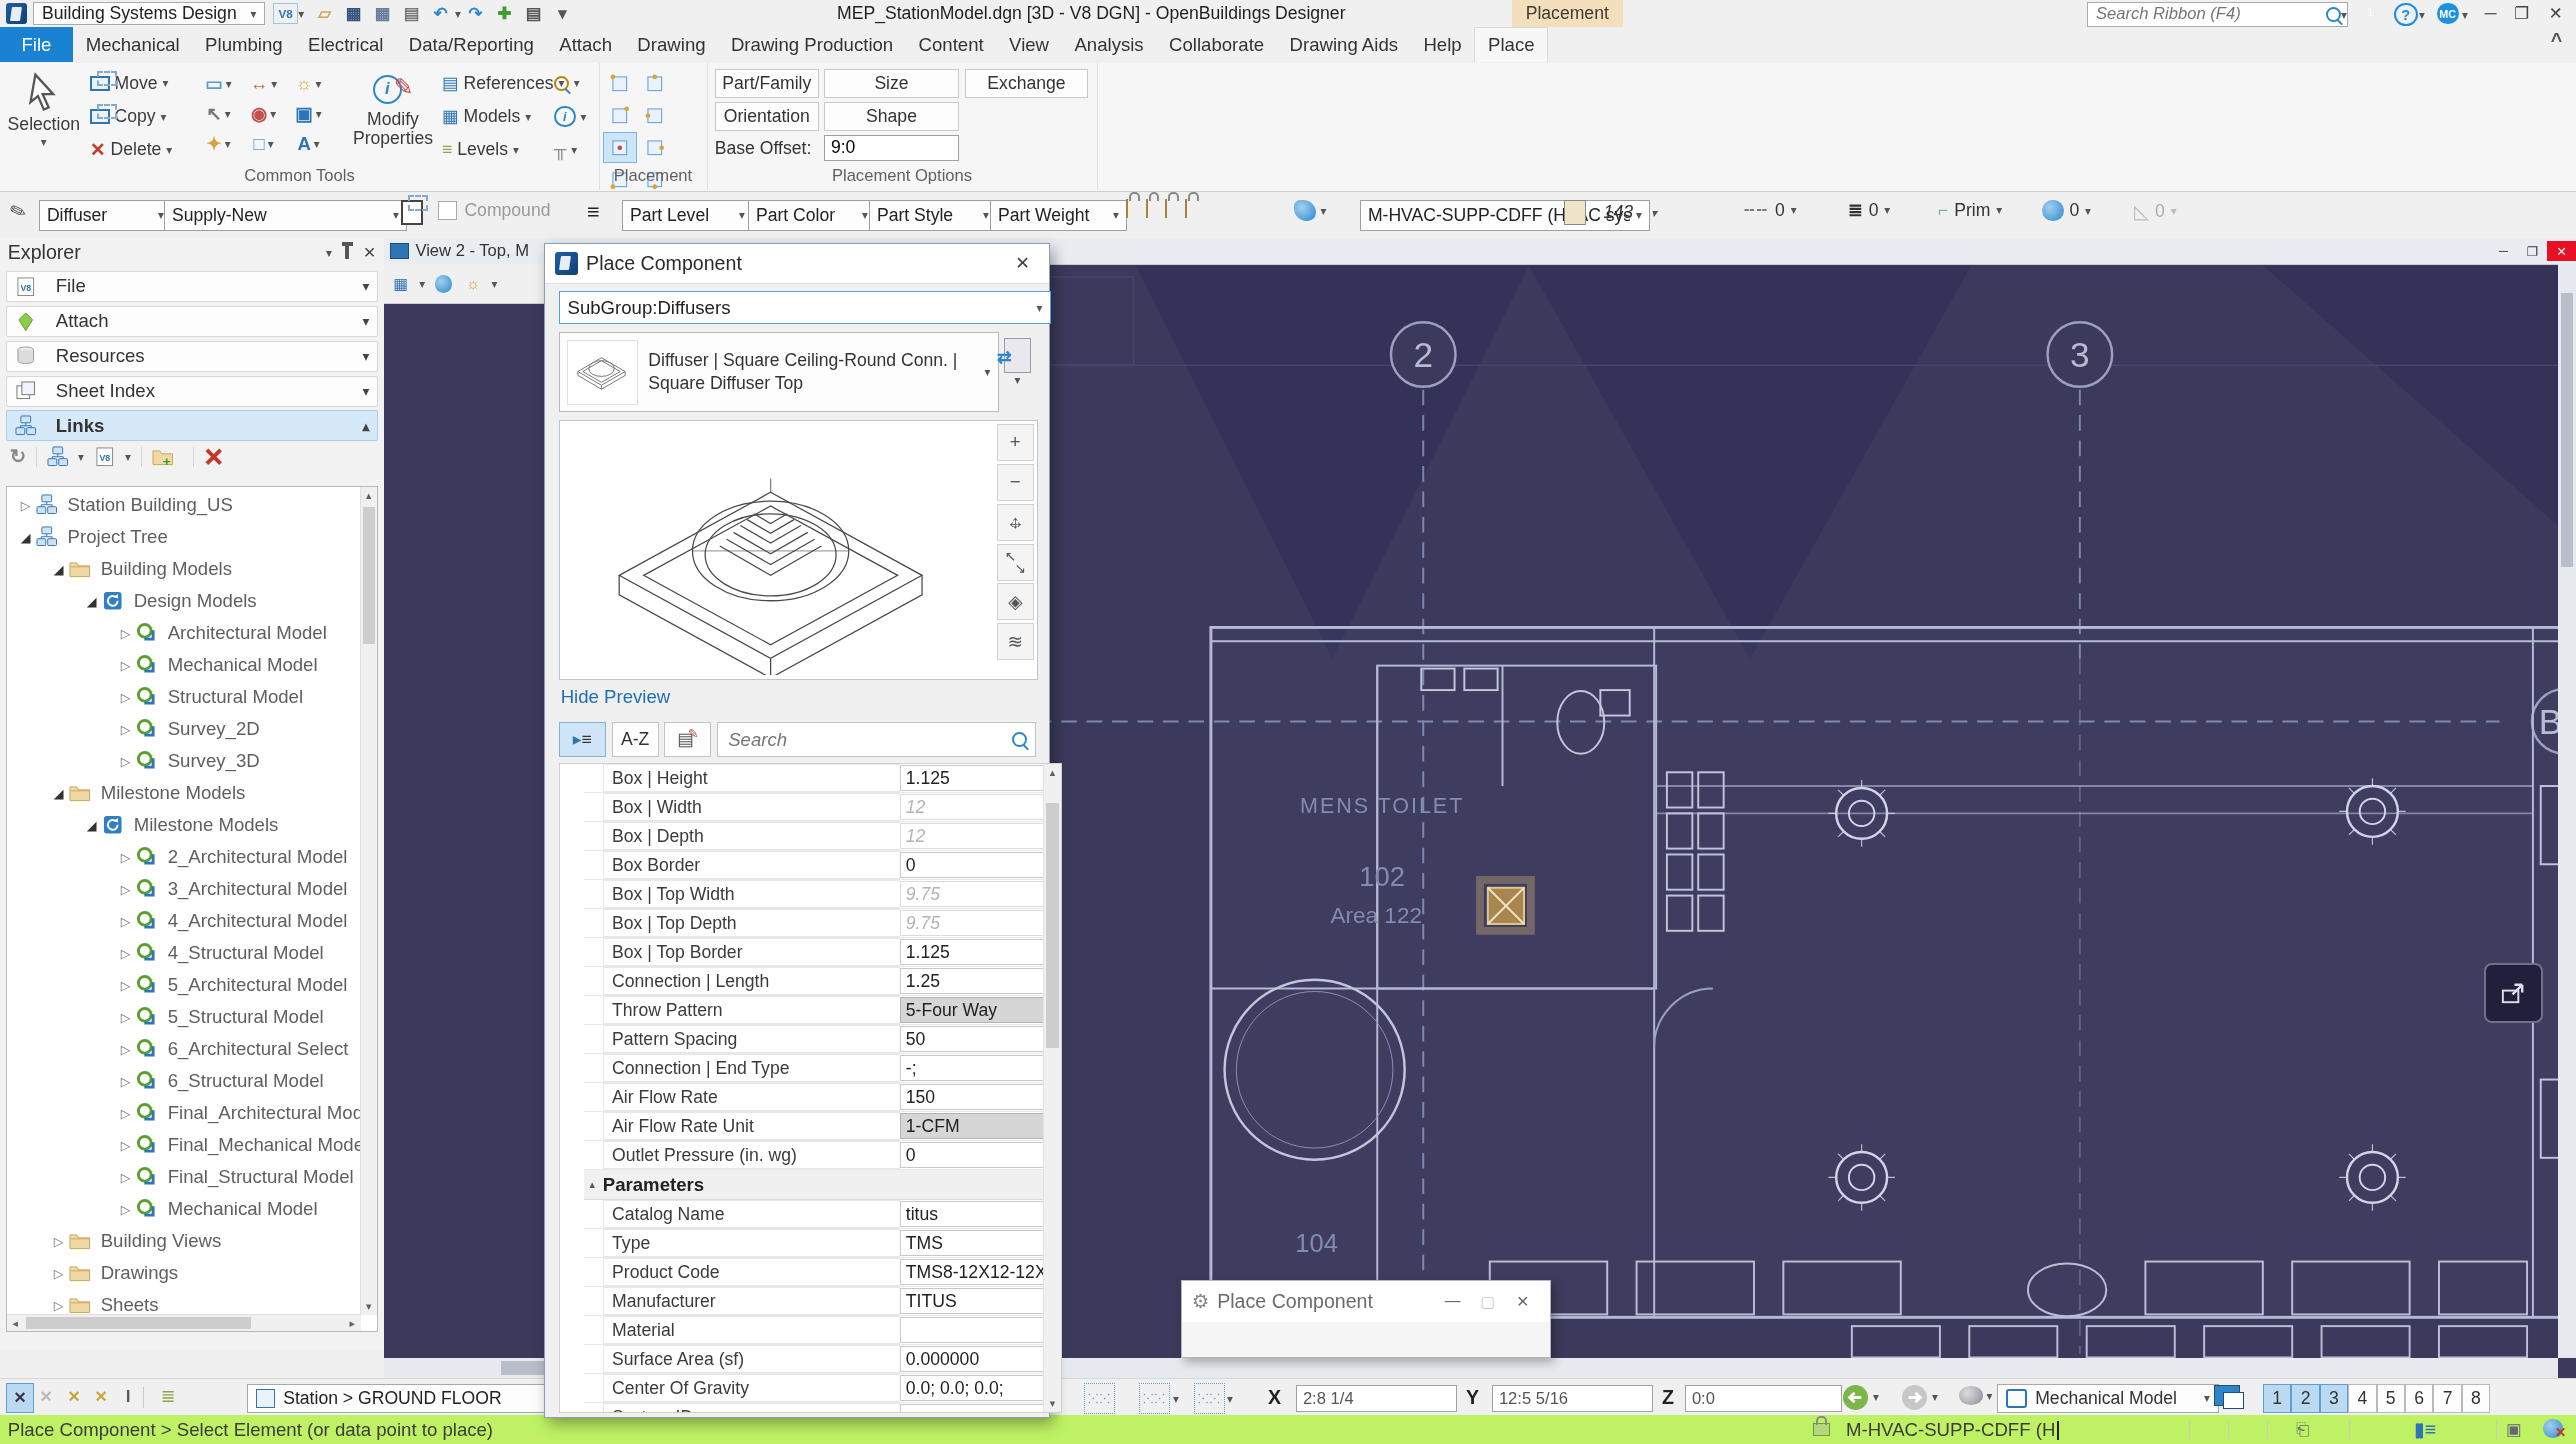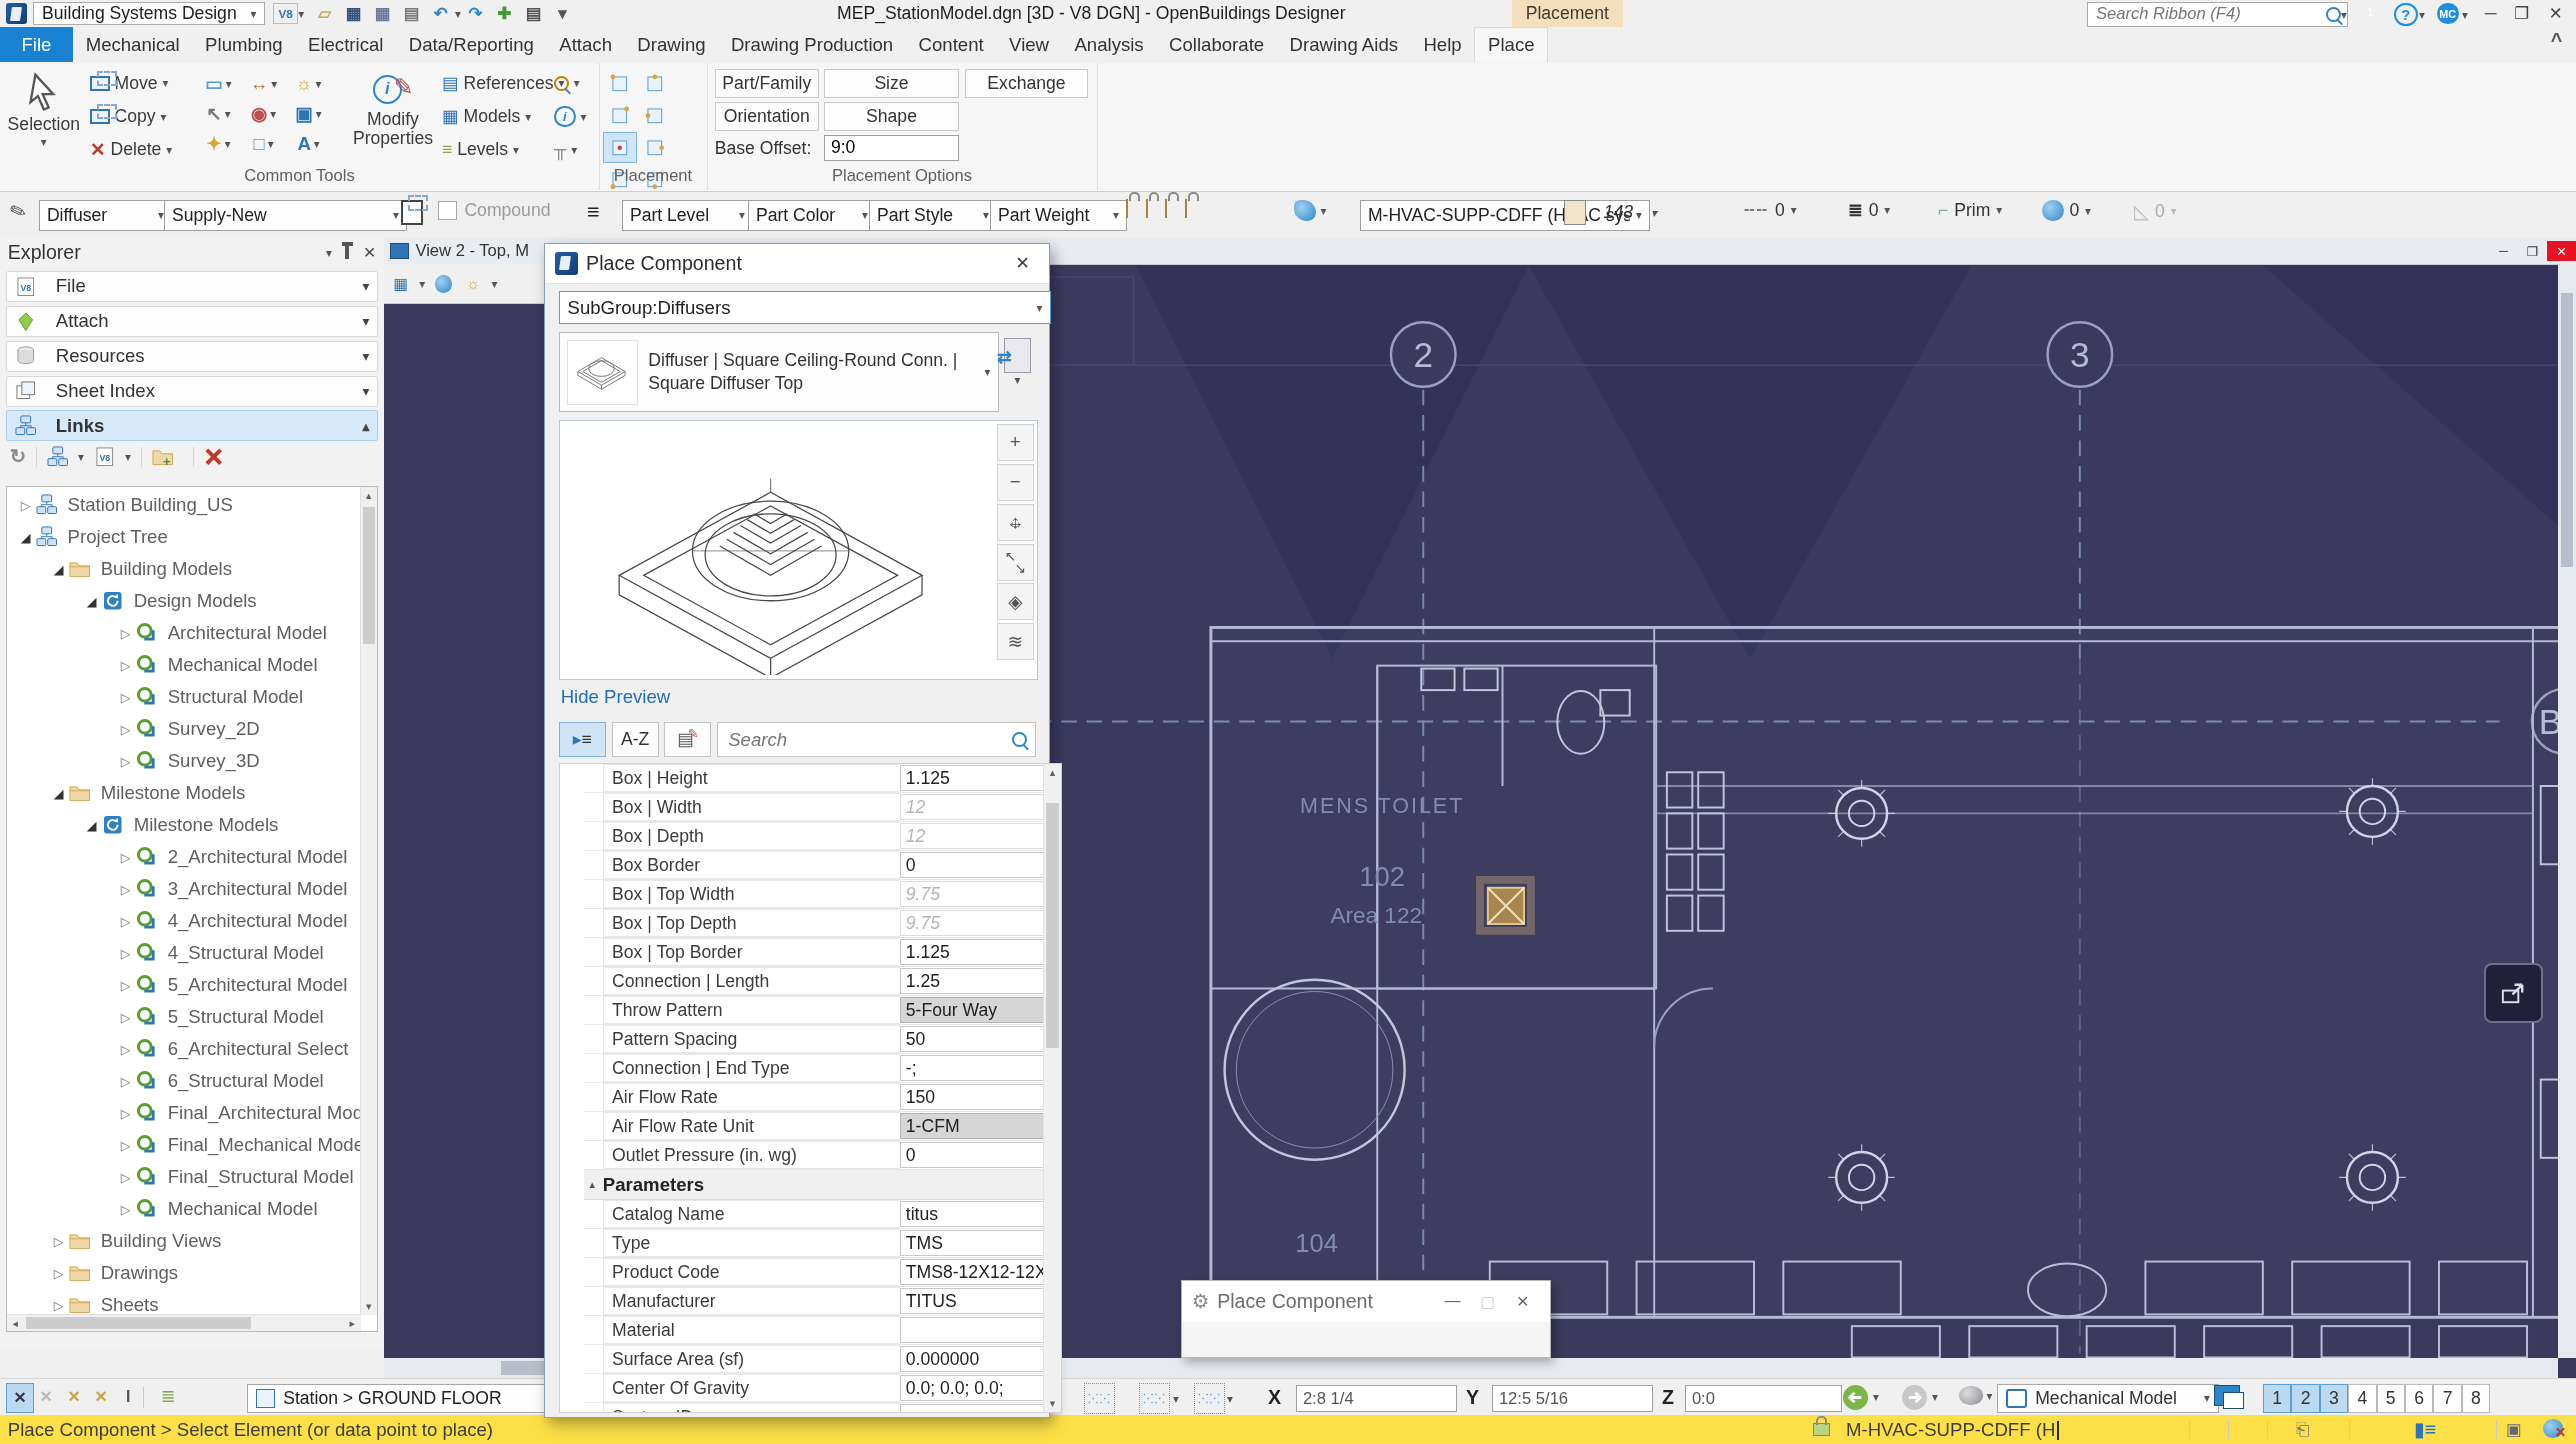--- a/index.html
+++ b/index.html
@@ -127,21 +127,21 @@
   #statusbar{left:0;top:1378px;width:2576px;height:37px;background:#f0f0f0;border-top:1px solid #d6d6d6;}
   .snapic{position:absolute;top:3.9px;width:26.4px;height:28px;display:flex;align-items:center;justify-content:center;font-size:15.7px;color:#777;}
   .snapic.on{background:#bcd9f2;border:1px solid #5c9fd4;color:#334;}
   #floorsel{position:absolute;left:247px;top:4.9px;width:299px;height:27px;background:#fdfdfd;border:1px solid #a8a8a8;display:flex;align-items:center;gap:7.8px;padding:0 7.8px;font-size:17.6px;color:#222;}
   .coordlbl{position:absolute;top:6.9px;font-size:19.6px;font-weight:bold;color:#222;}
   .coordin{position:absolute;top:5.9px;height:25.4px;width:147px;border:1px solid #a0a0a0;background:#fff;font-size:16.6px;color:#555;padding:0 5.9px;font-family:"Liberation Sans",sans-serif;}
   .gridic{position:absolute;top:3.9px;width:29px;height:29px;border:1px dotted #5b9bd5;color:#5b9bd5;font-size:12.7px;display:flex;align-items:center;justify-content:center;letter-spacing:1px;}
   .vnum{width:26.4px;height:27px;border:1px solid #b9b9b9;background:#fdfdfd;display:flex;align-items:center;justify-content:center;font-size:17.6px;color:#333;}
   .vnum.on{background:#bcd9f2;border-color:#5c9fd4;}
   #modelsel{position:absolute;left:1997px;top:4.9px;width:204px;height:27px;background:#fdfdfd;border:1px solid #a8a8a8;display:flex;align-items:center;gap:7.8px;padding:0 7.8px;font-size:17.6px;}
-  #msgrow{left:0;top:1415px;width:2576px;height:29px;background:#fde047;display:flex;align-items:center;font-size:18.6px;color:#3c3c3c;}
+  #msgrow{left:0;top:1415px;width:2576px;height:29px;background:#bef264;display:flex;align-items:center;font-size:18.6px;color:#3c3c3c;}
   .sep{width:1px;height:19.6px;background:#c9c9c9;margin:0 9.8px;}
   .cursorbar{display:inline-block;width:2px;height:19.6px;background:#222;margin-left:2px;vertical-align:middle;}
   .mico{font-size:16.6px;color:#667;}
 </style>
 </head>
 <body>
 
 <div id="app" class="nosel">
 
   <div id="titlebar" class="abs">

